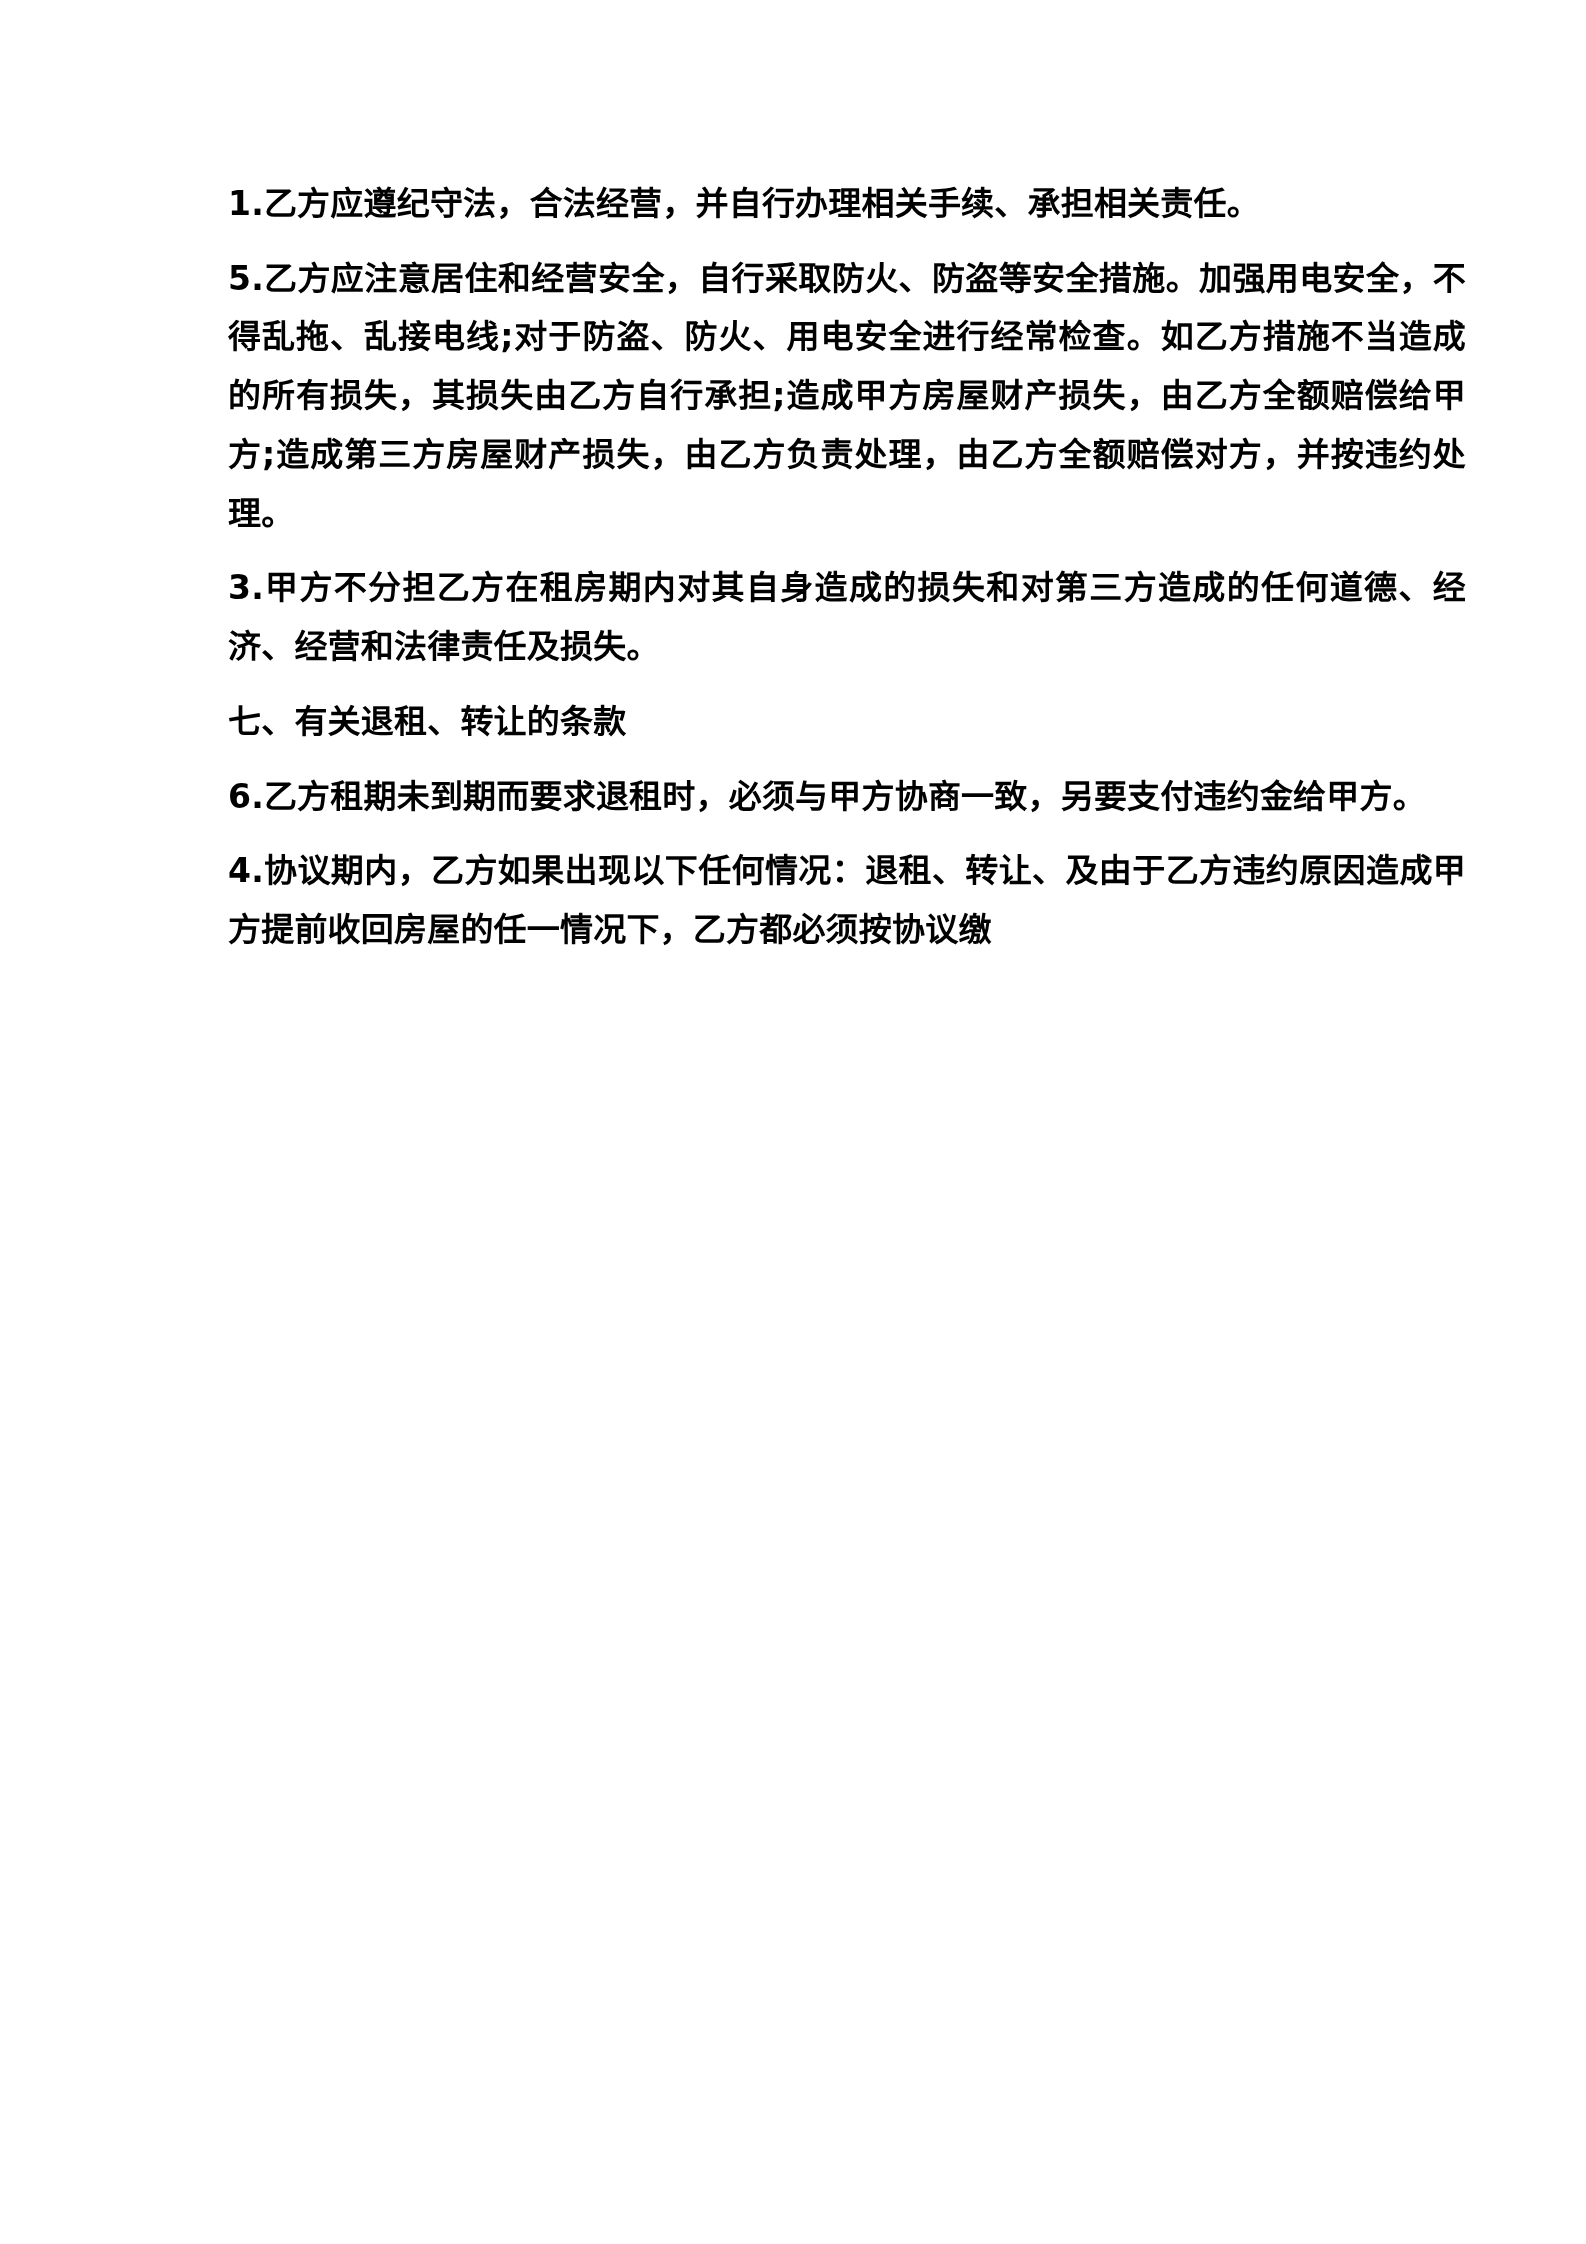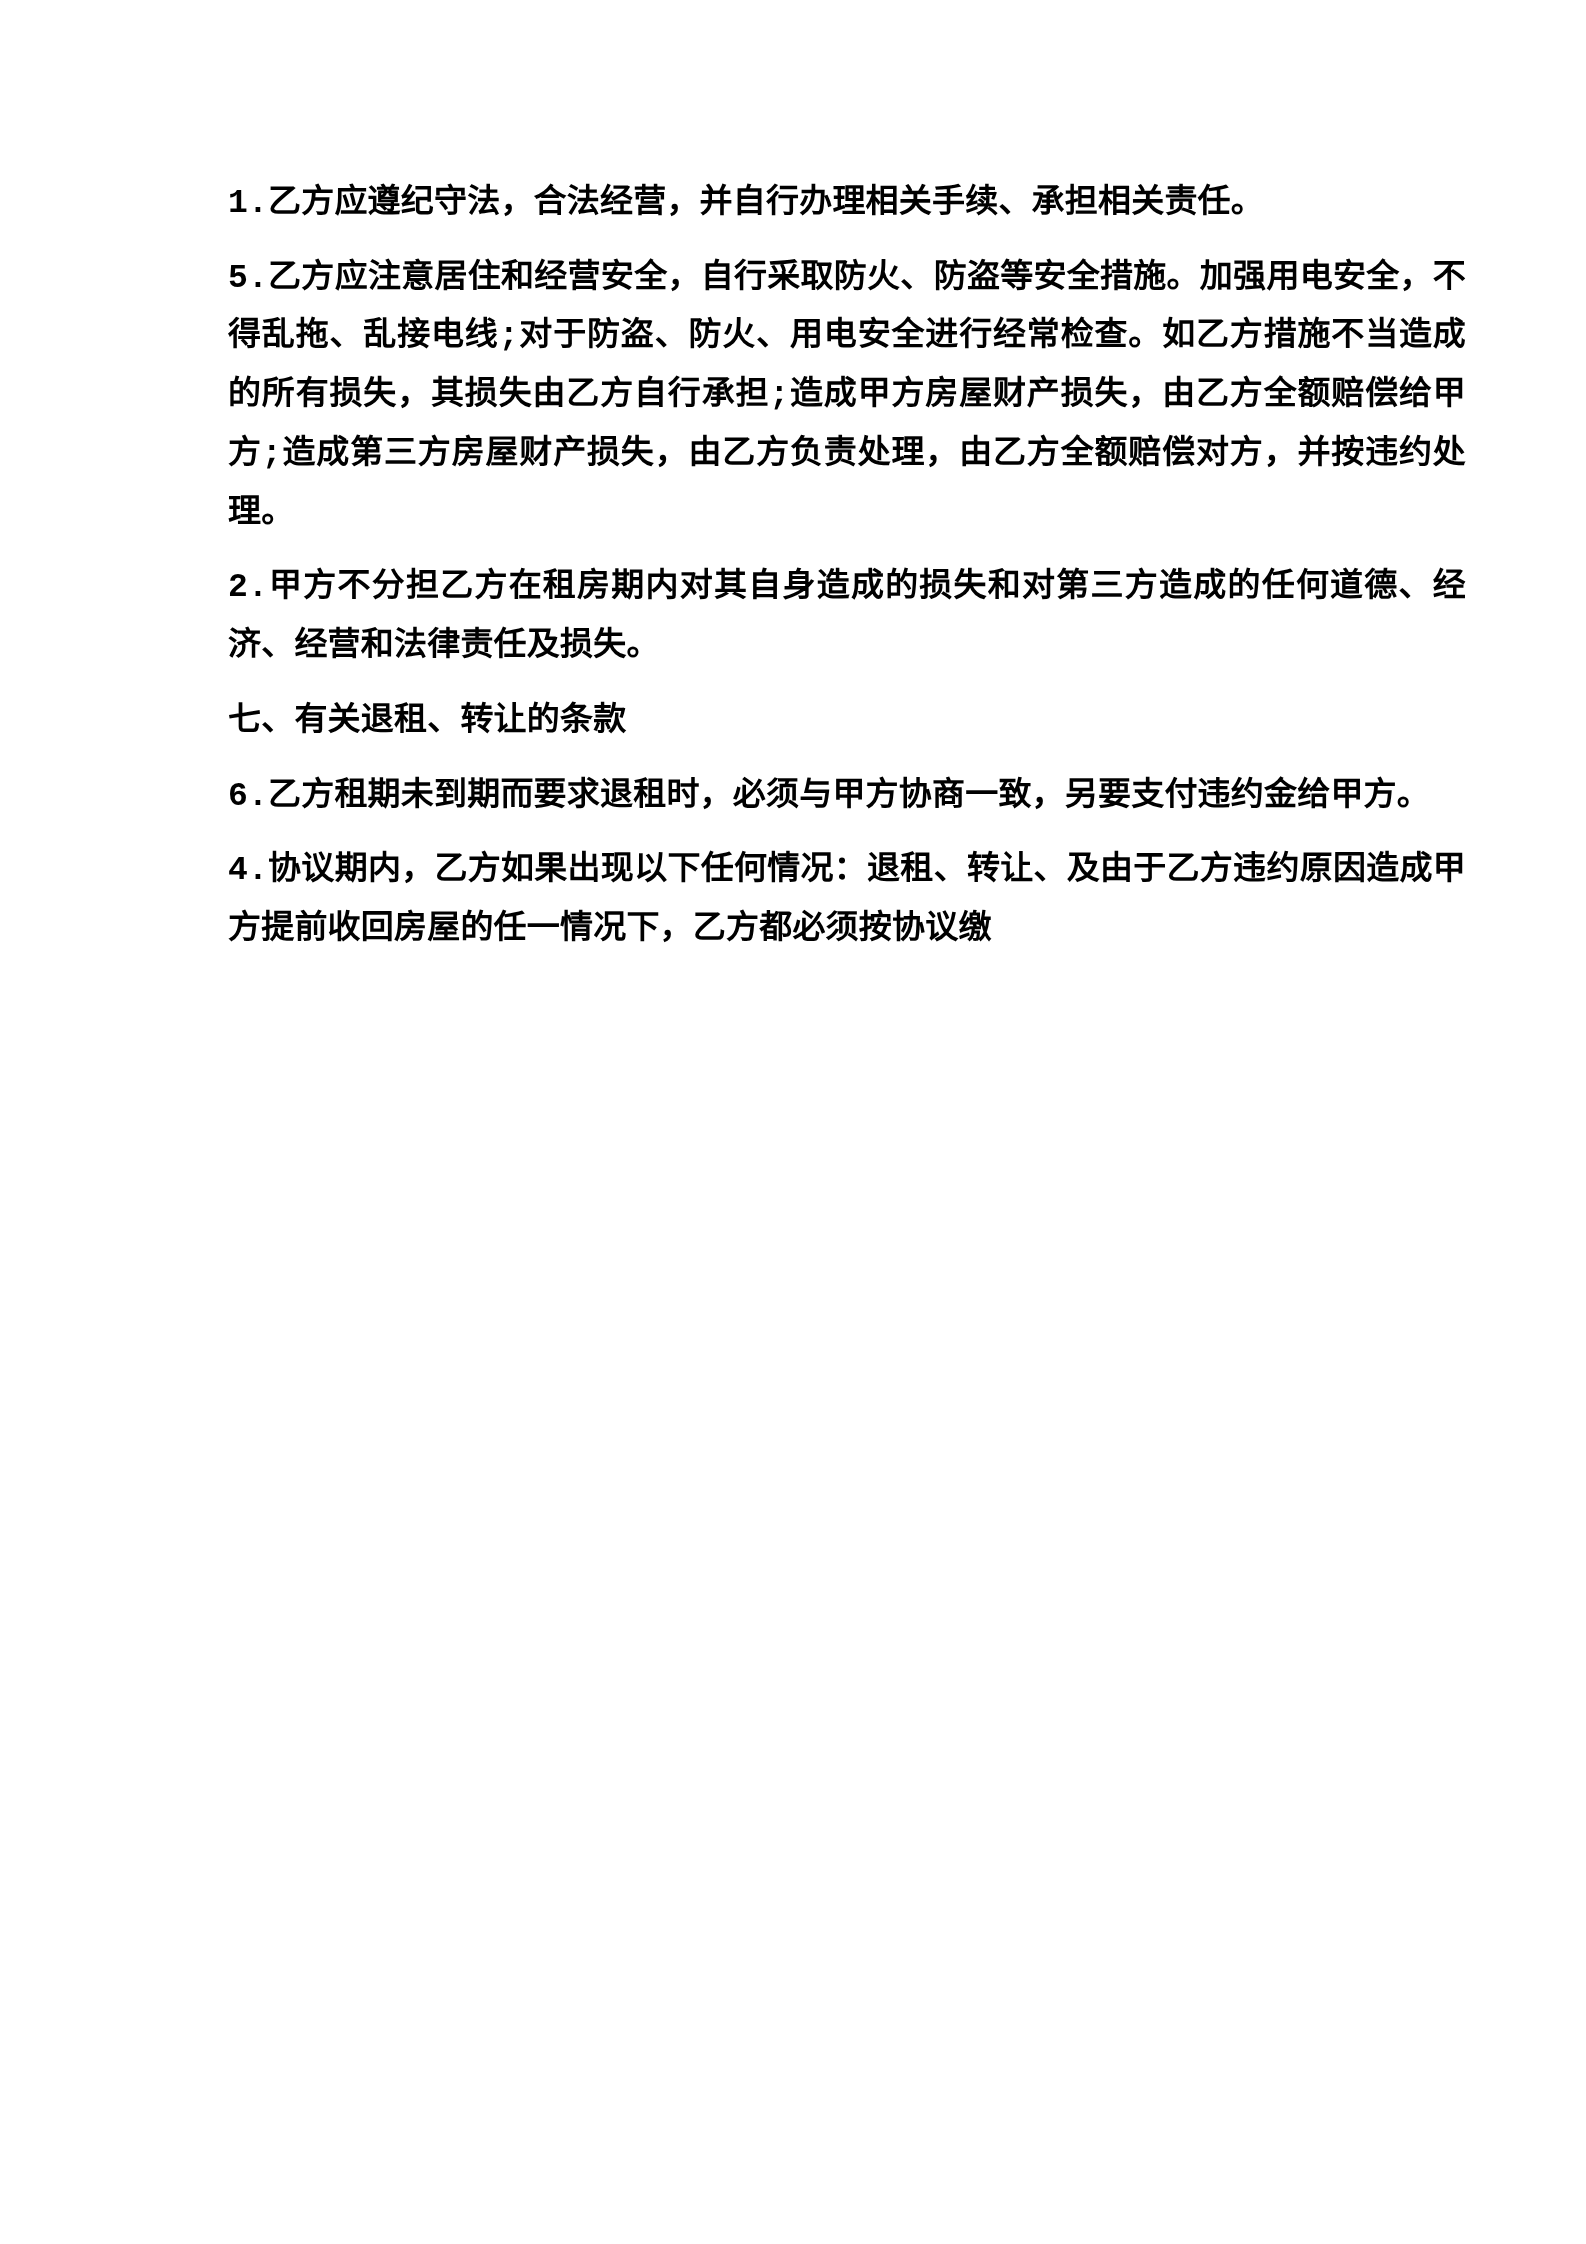--- a/index.html
+++ b/index.html
@@ -14,21 +14,20 @@
     color: #000000;
     -webkit-font-smoothing: antialiased;
   }
   .page {
     position: relative;
     box-sizing: border-box;
     width: 1586px;
     height: 2244px;
     padding: 175px 120px 120px 228px;
     background: #ffffff;
-    font-family: Liberation Mono, monospace;
   }
   .doc-body {
     font-size: 33px;
     line-height: 1.78;
     font-weight: 700;
     letter-spacing: 0.2px;
     text-align: justify;
     text-justify: inter-ideograph;
   }
   .para {
@@ -43,18 +42,18 @@
     margin-bottom: 0;
   }
 </style>
 </head>
 <body>
 
 <div class="page">
   <div class="doc-body">
     <p class="para">1.乙方应遵纪守法，合法经营，并自行办理相关手续、承担相关责任。</p>
     <p class="para">5.乙方应注意居住和经营安全，自行采取防火、防盗等安全措施。加强用电安全，不得乱拖、乱接电线;对于防盗、防火、用电安全进行经常检查。如乙方措施不当造成的所有损失，其损失由乙方自行承担;造成甲方房屋财产损失，由乙方全额赔偿给甲方;造成第三方房屋财产损失，由乙方负责处理，由乙方全额赔偿对方，并按违约处理。</p>
-    <p class="para">2.甲方不分担乙方在租房期内对其自身造成的损失和对第三方造成的任何道德、经济、经营和法律责任及损失。</p>
+    <p class="para">3.甲方不分担乙方在租房期内对其自身造成的损失和对第三方造成的任何道德、经济、经营和法律责任及损失。</p>
     <p class="para heading">七、有关退租、转让的条款</p>
     <p class="para">6.乙方租期未到期而要求退租时，必须与甲方协商一致，另要支付违约金给甲方。</p>
     <p class="para">4.协议期内，乙方如果出现以下任何情况：退租、转让、及由于乙方违约原因造成甲方提前收回房屋的任一情况下，乙方都必须按协议缴</p>
   </div>
 </div>
 
 </body></html>

